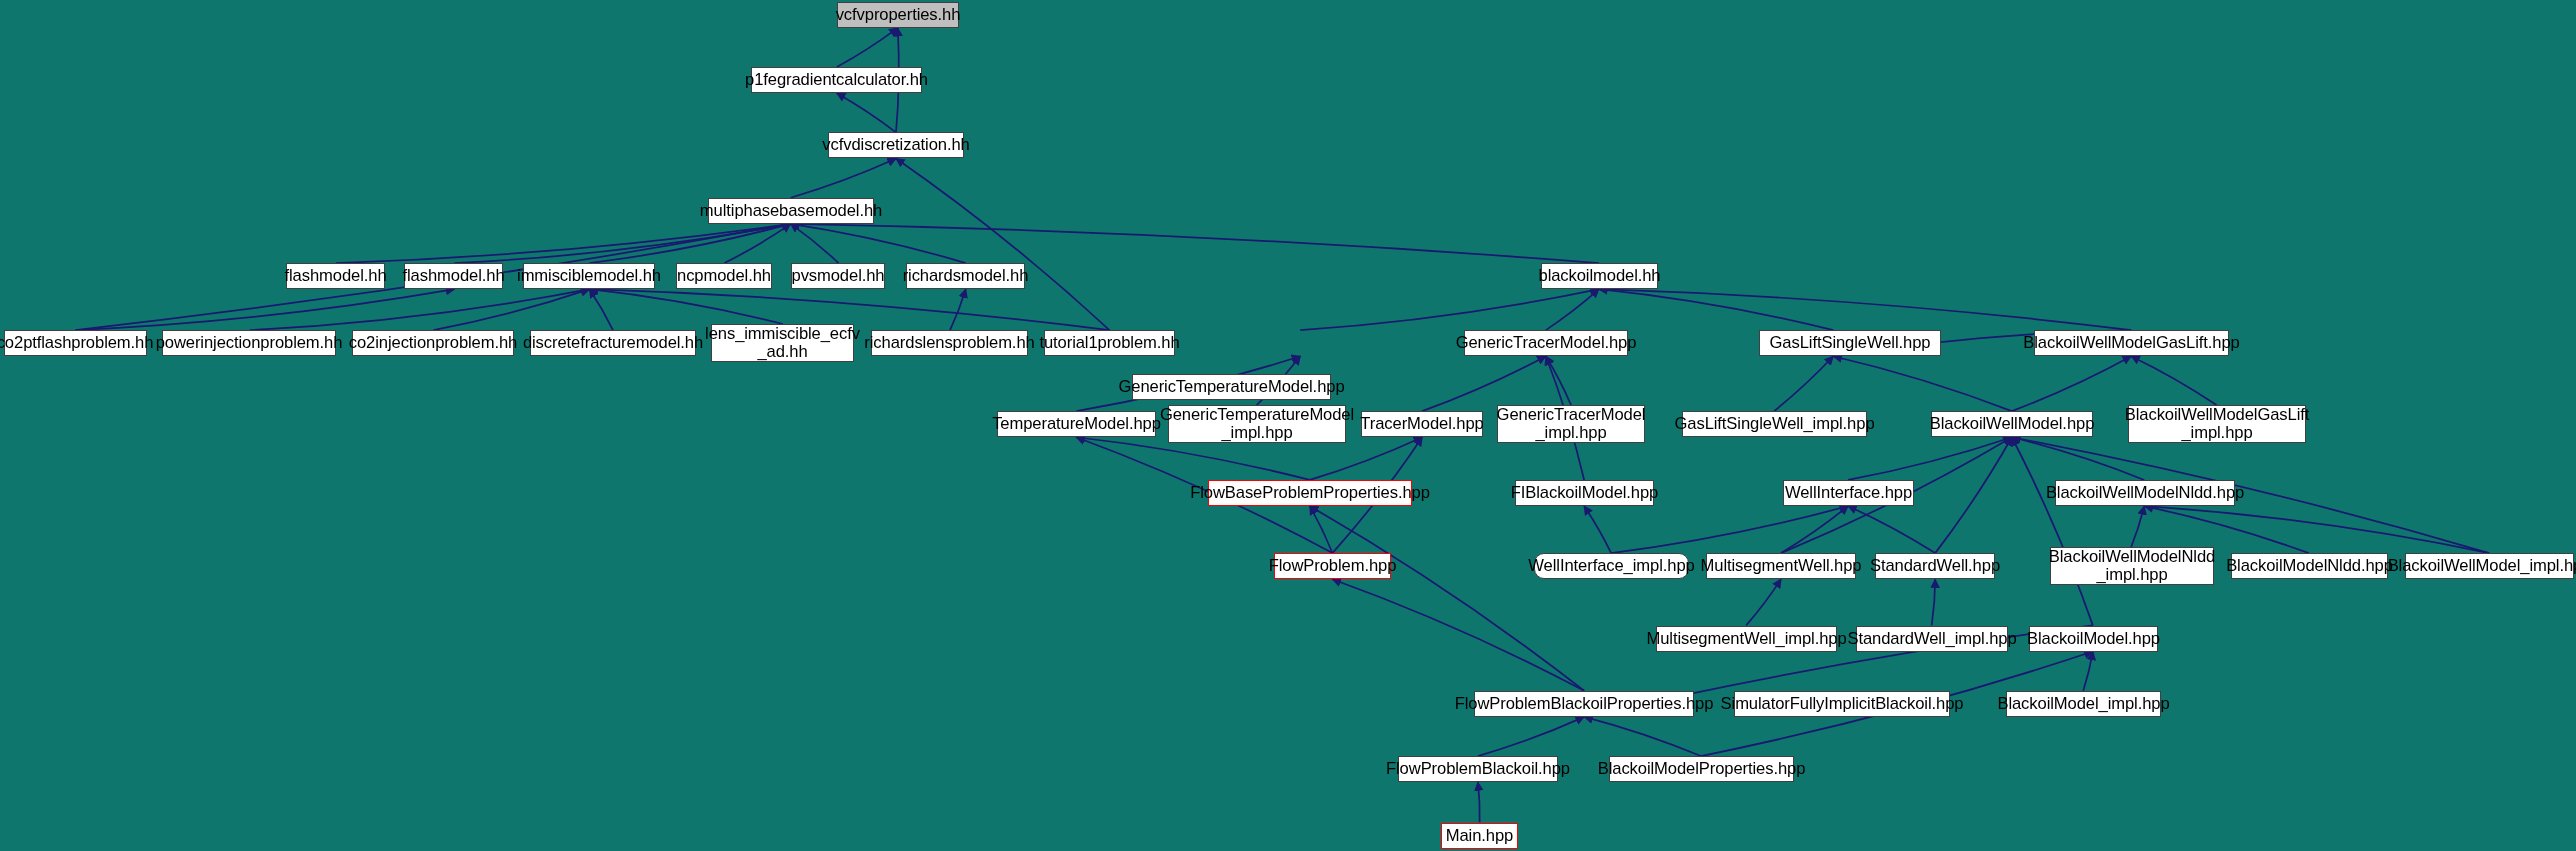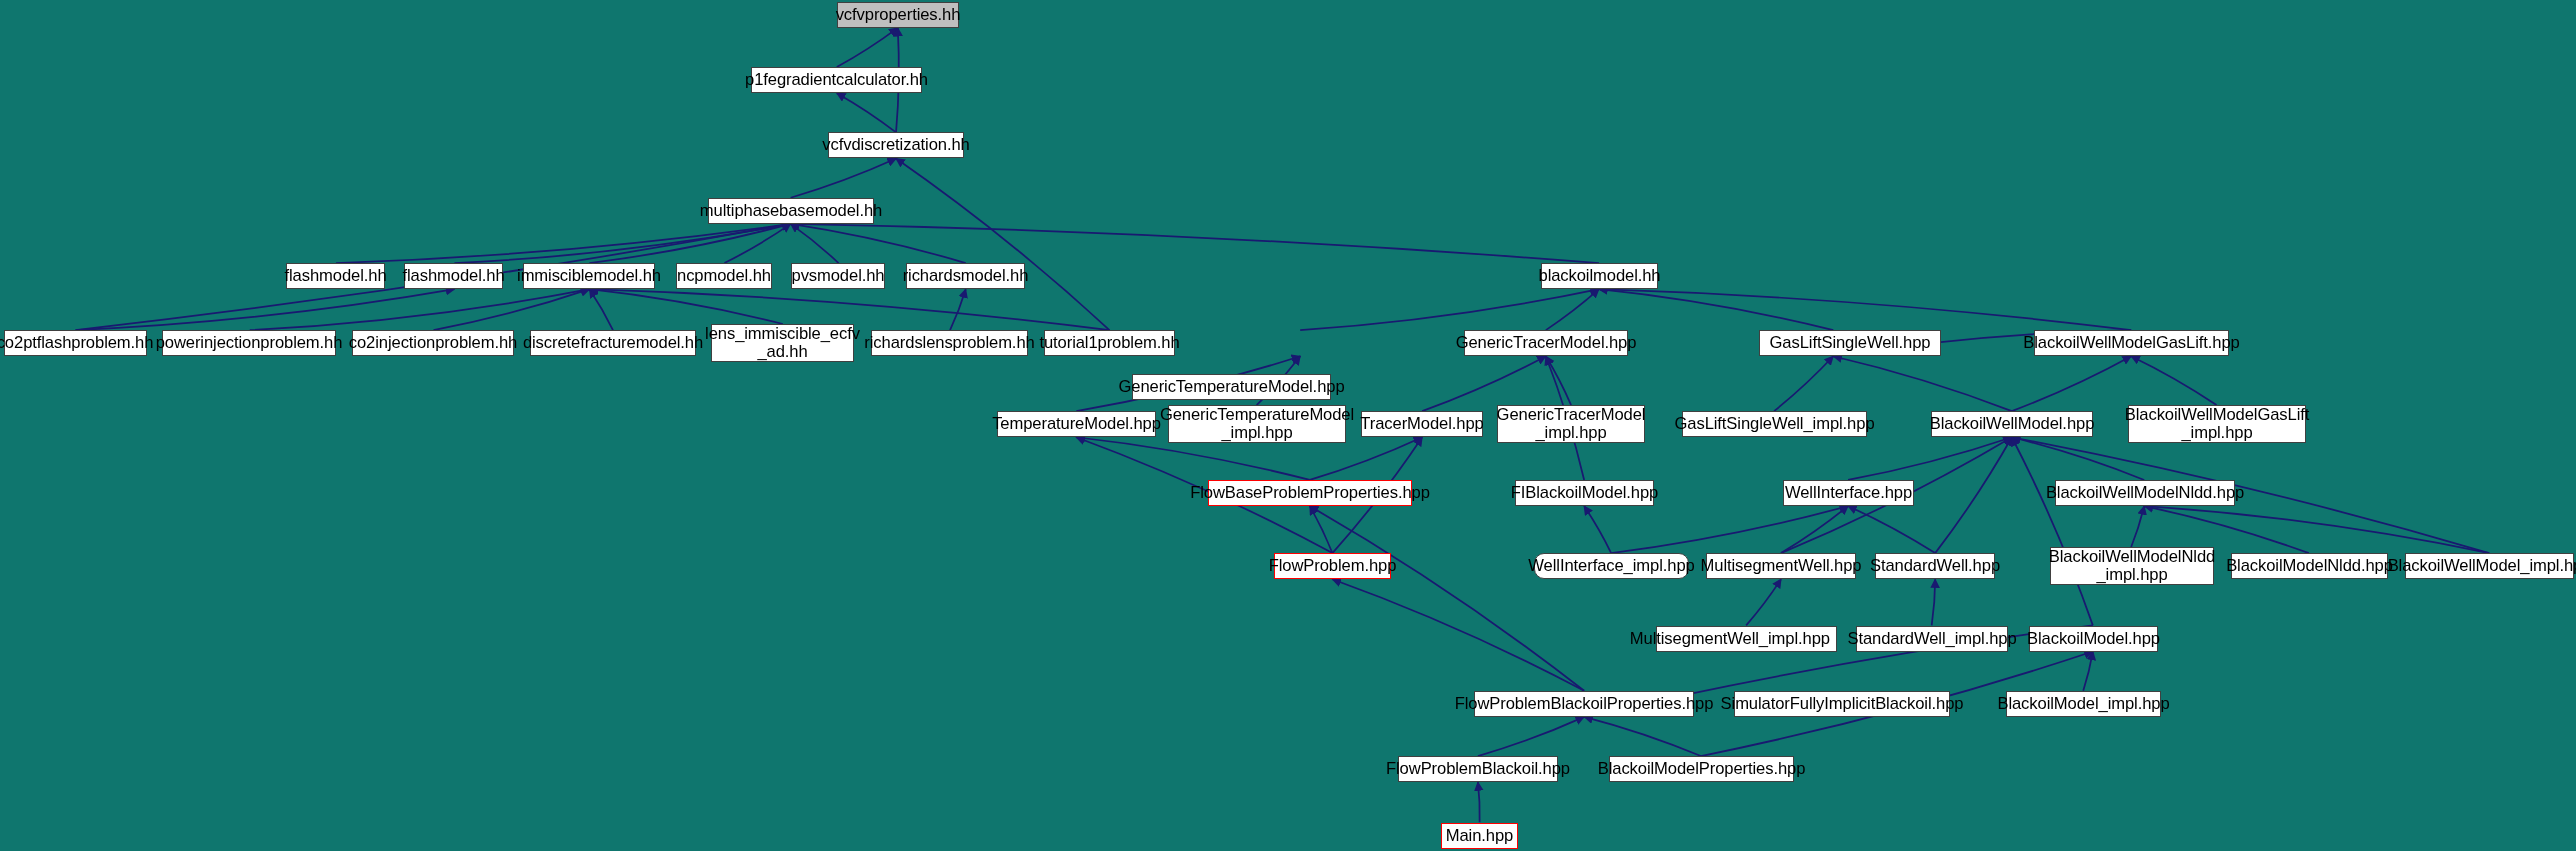--- a/index.html
+++ b/index.html
@@ -166,21 +166,21 @@
       <div class="node" style="left: 1783px; top: 480px; width: 131px; height: 26px;"><span>WellInterface.hpp</span></div>
       <div class="node" style="left: 2055px; top: 480px; width: 180px; height: 26px;"><span>BlackoilWellModelNldd.hpp</span></div>
       <div class="node highlight" style="left: 1274px; top: 553px; width: 117px; height: 26px;"><span>FlowProblem.hpp</span></div>
       <div class="node" style="left: 1534px; top: 553px; width: 155px; height: 26px; border-radius: 10px;"><span>WellInterface_impl.hpp</span></div>
       <div class="node" style="left: 1706px; top: 553px; width: 150px; height: 26px;"><span>MultisegmentWell.hpp</span></div>
       <div class="node" style="left: 1875px; top: 553px; width: 120px; height: 26px;"><span>StandardWell.hpp</span></div>
       <div class="node" style="left: 2050px; top: 547px; width: 164px; height: 38px;"><span>BlackoilWellModelNldd
 _impl.hpp</span></div>
       <div class="node" style="left: 2231px; top: 553px; width: 157px; height: 26px;"><span>BlackoilModelNldd.hpp</span></div>
       <div class="node" style="left: 2405px; top: 553px; width: 169px; height: 26px;"><span>BlackoilWellModel_impl.hpp</span></div>
-      <div class="node" style="left: 1656px; top: 626px; width: 181px; height: 26px; justify-content: flex-end;"><span>MultisegmentWell_impl.hpp</span></div>
+      <div class="node" style="left: 1656px; top: 626px; width: 181px; height: 26px;"><span>MultisegmentWell_impl.hpp</span></div>
       <div class="node" style="left: 1856px; top: 626px; width: 152px; height: 26px;"><span>StandardWell_impl.hpp</span></div>
       <div class="node" style="left: 2029px; top: 626px; width: 129px; height: 26px;"><span>BlackoilModel.hpp</span></div>
       <div class="node" style="left: 1474px; top: 691px; width: 220px; height: 26px;"><span>FlowProblemBlackoilProperties.hpp</span></div>
       <div class="node" style="left: 1734px; top: 691px; width: 216px; height: 26px;"><span>SimulatorFullyImplicitBlackoil.hpp</span></div>
       <div class="node" style="left: 2006px; top: 691px; width: 155px; height: 26px;"><span>BlackoilModel_impl.hpp</span></div>
       <div class="node" style="left: 1398px; top: 756px; width: 160px; height: 26px;"><span>FlowProblemBlackoil.hpp</span></div>
       <div class="node" style="left: 1609px; top: 756px; width: 185px; height: 26px;"><span>BlackoilModelProperties.hpp</span></div>
       <div class="node highlight" style="left: 1441px; top: 823px; width: 77px; height: 26px;"><span>Main.hpp</span></div>
     </div>
 </div>

